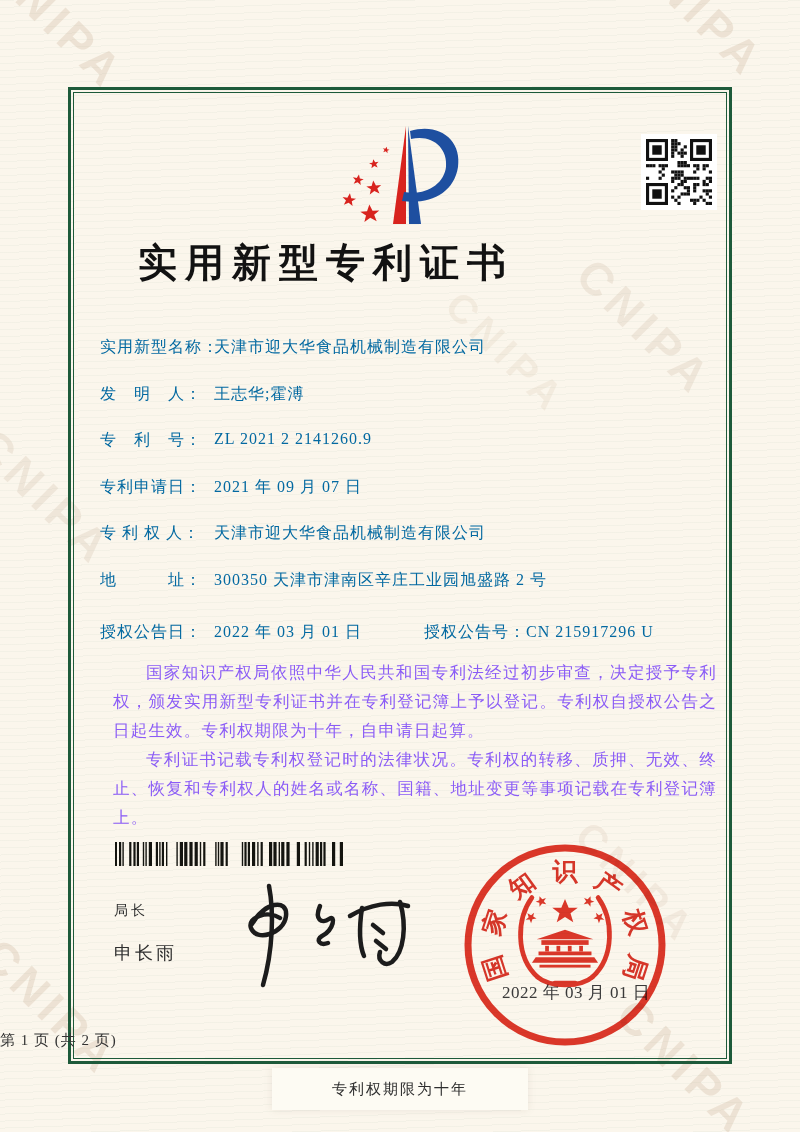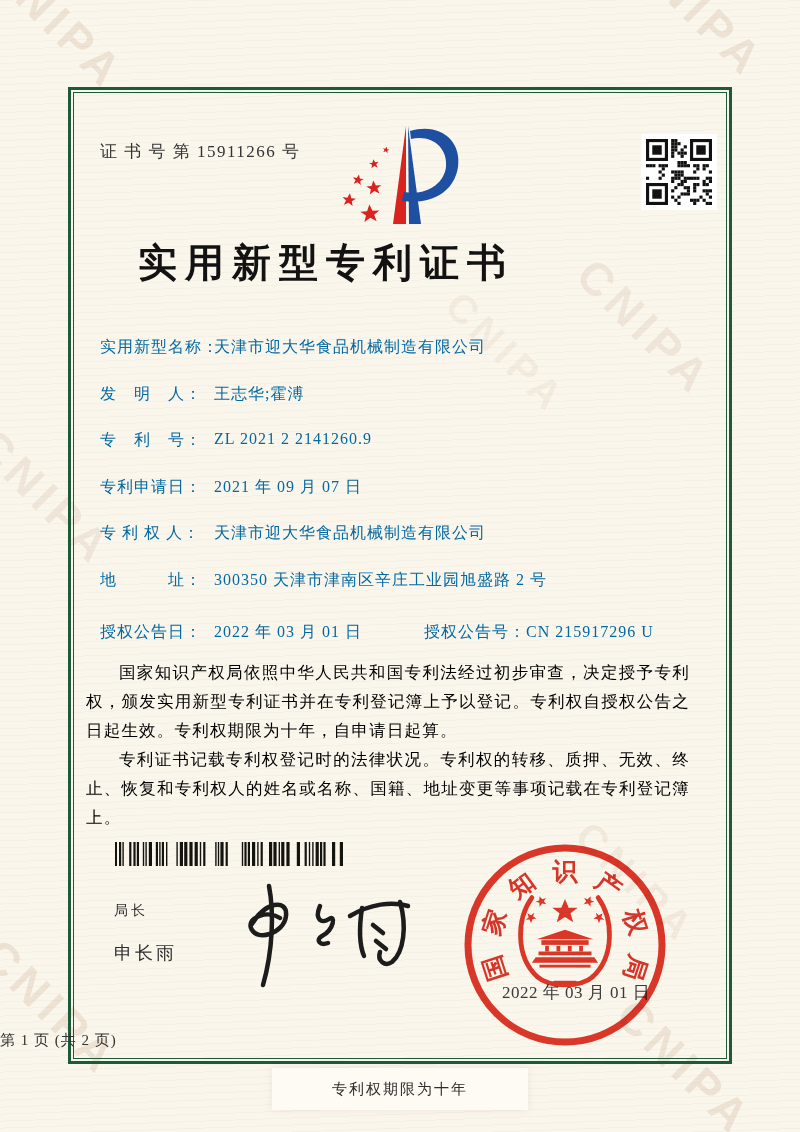--- a/index.html
+++ b/index.html
@@ -41,22 +41,22 @@
   .qr{position:absolute;left:641px;top:134px;width:76px;height:76px;}
   .title{
     position:absolute;left:0;top:236px;width:652px;text-align:center;
     font-size:39px;font-weight:bold;letter-spacing:8px;color:#121212;
   }
   .field{position:absolute;left:100px;width:610px;font-size:16px;letter-spacing:1px;color:#0369a1;}
   .flabel{display:inline-block;}
   .fvalue{position:absolute;left:114px;top:0;white-space:nowrap;}
   .gcol2{position:absolute;left:324px;top:0;white-space:nowrap;}
   .paras{
-    position:absolute;left:86px;top:658px;width:604px;
-    font-size:16.5px;line-height:29px;letter-spacing:1.2px;color:#000000;
+    position:absolute;left:113px;top:658px;width:604px;
+    font-size:16.5px;line-height:29px;letter-spacing:1.2px;color:#8b5cf6;
     text-align:justify;
   }
   .paras p{margin:0;text-indent:2em;}
   .barcode{position:absolute;left:114px;top:842px;width:232px;height:24px;}
   .sig-role{position:absolute;left:114px;top:902px;font-size:14px;letter-spacing:3px;color:#2f2f2f;}
   .sig-name{position:absolute;left:114px;top:941px;font-size:18px;letter-spacing:3px;color:#2f2f2f;}
   .sig-script{position:absolute;left:222px;top:880px;}
   .seal-date{position:absolute;left:502px;top:981px;font-size:17px;letter-spacing:.5px;color:#3a3a3a;z-index:5;}
   .seal{
     position:absolute;left:462px;top:842px;width:206px;height:206px;
@@ -91,21 +91,20 @@
   <div class="wm wm2">CNIPA</div>
   <div class="wm wm3">CNIPA</div>
   <div class="wm wm4">CNIPA</div>
   <div class="wm wm5">CNIPA</div>
   <div class="wm wm6">CNIPA</div>
   <div class="wm wm7">CNIPA</div>
   <div class="wm wm8">CNIPA</div>
 
   <div class="frame"></div>
 
-  <div class="cert-no">证 书 号 第 15911266 号</div>
 
   <svg class="logo" width="130" height="106" viewBox="0 0 130 106" xmlns="http://www.w3.org/2000/svg">
     <g fill="#d8231e">
       <path d="M0,-10 L2.9,-3.1 10,-3.1 4.3,1.2 6.5,8.1 0,4 -6.5,8.1 -4.3,1.2 -10,-3.1 -2.9,-3.1 Z" transform="translate(50,28) scale(0.34) rotate(12)"></path>
       <path d="M0,-10 L2.9,-3.1 10,-3.1 4.3,1.2 6.5,8.1 0,4 -6.5,8.1 -4.3,1.2 -10,-3.1 -2.9,-3.1 Z" transform="translate(38,42) scale(0.48) rotate(-8)"></path>
       <path d="M0,-10 L2.9,-3.1 10,-3.1 4.3,1.2 6.5,8.1 0,4 -6.5,8.1 -4.3,1.2 -10,-3.1 -2.9,-3.1 Z" transform="translate(22,58) scale(0.55) rotate(10)"></path>
       <path d="M0,-10 L2.9,-3.1 10,-3.1 4.3,1.2 6.5,8.1 0,4 -6.5,8.1 -4.3,1.2 -10,-3.1 -2.9,-3.1 Z" transform="translate(38,66) scale(0.75) rotate(-6)"></path>
       <path d="M0,-10 L2.9,-3.1 10,-3.1 4.3,1.2 6.5,8.1 0,4 -6.5,8.1 -4.3,1.2 -10,-3.1 -2.9,-3.1 Z" transform="translate(13,78) scale(0.68) rotate(8)"></path>
       <path d="M0,-10 L2.9,-3.1 10,-3.1 4.3,1.2 6.5,8.1 0,4 -6.5,8.1 -4.3,1.2 -10,-3.1 -2.9,-3.1 Z" transform="translate(34,92) scale(0.95) rotate(-4)"></path>
       <path d="M70,4 L57,102 L70,102 Z"></path>

